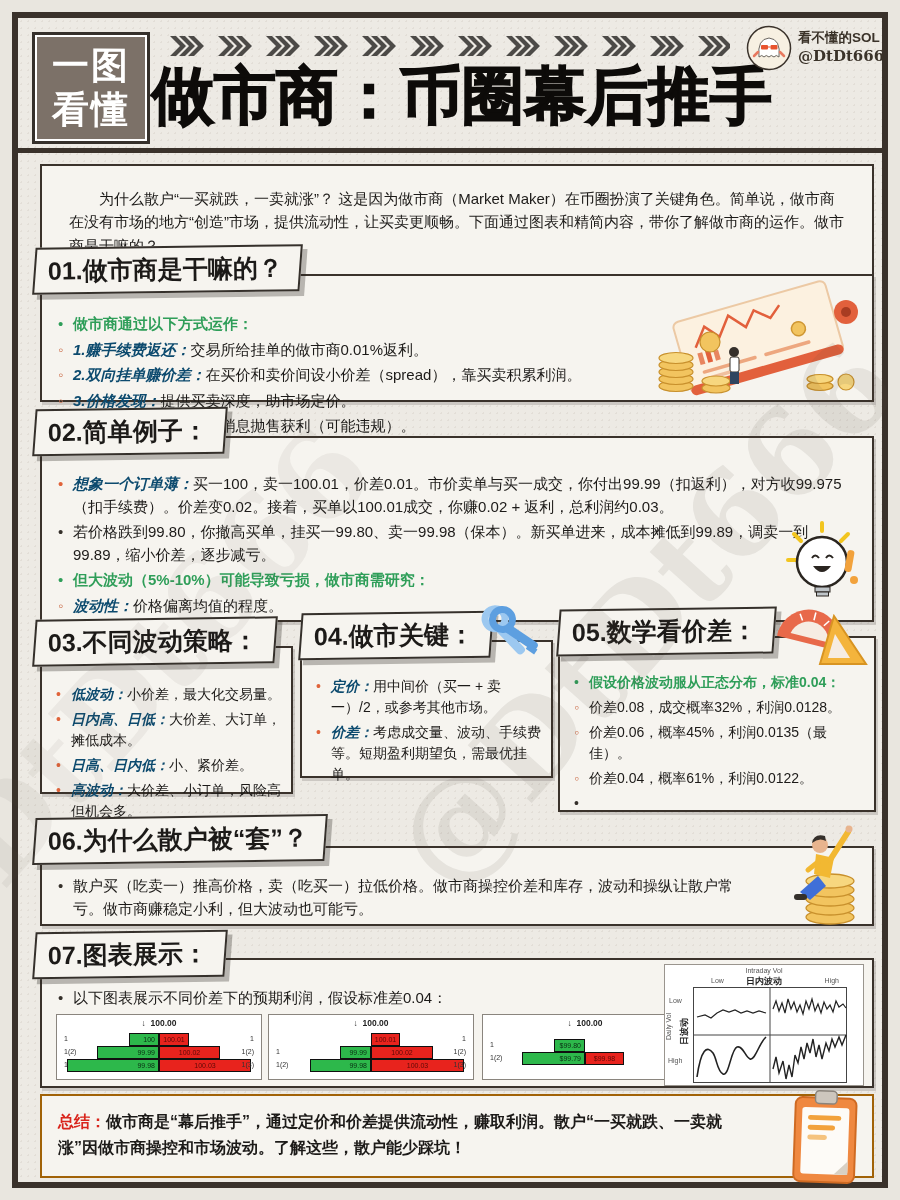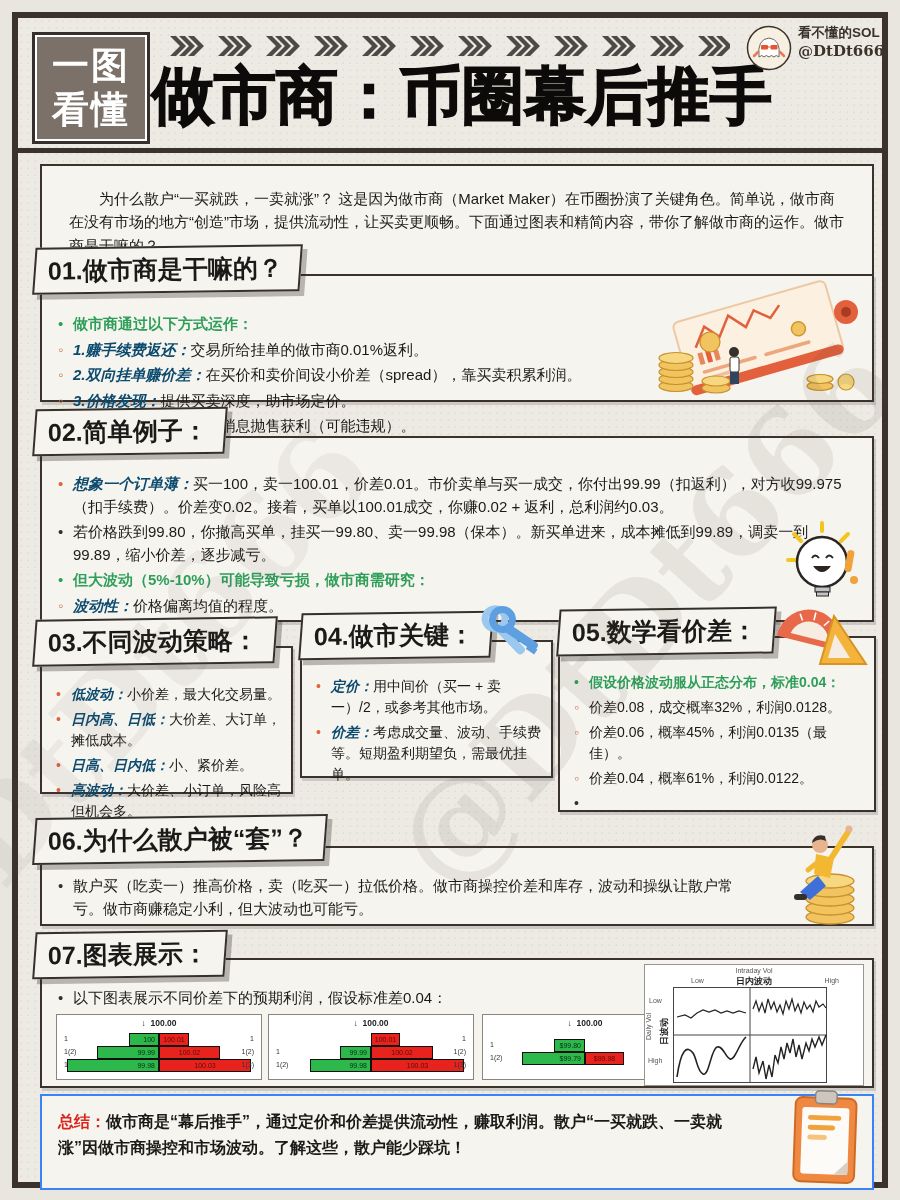--- a/index.html
+++ b/index.html
@@ -13,21 +13,21 @@
     position:absolute;inset:12px;border:6px solid #3a322b;
     background:#edeae4;
     background-image:radial-gradient(rgba(160,150,135,.14) 1px, transparent 1px);
     background-size:7px 7px;
   }
   .hdr-divider{position:absolute;left:18px;right:18px;top:148px;height:5px;background:#3a322b;z-index:2;}
   
   .badge{position:absolute;left:32px;top:32px;width:118px;height:112px;background:#7c7168;border:3px solid #35302b;box-sizing:border-box;z-index:3;}
   .badge-inner{border:2.5px solid #fff;height:100%;box-sizing:border-box;display:flex;flex-direction:column;align-items:center;justify-content:center;color:#fff;font-size:37px;font-weight:900;line-height:1.18;letter-spacing:2px;}
   .chevrons{position:absolute;left:170px;top:36px;z-index:2;}
-  .logo{position:absolute;left:746px;top:25px;display:flex;gap:6px;align-items:flex-start;z-index:3;}
+  .logo{position:absolute;left:746px;top:25px;display:flex;gap:6px;align-items:center;z-index:3;}
   .logo-txt{display:flex;flex-direction:column;line-height:1.25;}
   .logo-name{font-size:13.5px;font-weight:700;color:#3b332a;}
   .logo-handle{font-size:15px;font-weight:700;font-family:"DejaVu Serif",serif;color:#3b332a;}
   .big-title{position:absolute;left:152px;top:54px;width:740px;font-size:62px;font-weight:900;color:#0d0b09;white-space:nowrap;-webkit-text-stroke:1.5px #0d0b09;z-index:2;}
   
   .panel{position:absolute;background:#f6f4ef;border:2px solid #3a322b;box-shadow:2px 3px 0 rgba(58,50,43,.18);z-index:2;box-sizing:border-box;}
   .tab{position:absolute;background:#f6f4ef;border:2.5px solid #35302b;box-shadow:5px 5px 0 rgba(40,35,30,.3);padding:5px 16px 5px 12px;font-size:25px;font-weight:800;transform:skewX(-5deg) rotate(-.8deg);z-index:4;white-space:nowrap;}
   .tab>span{display:inline-block;transform:skewX(5deg);}
   
   .li{position:relative;padding-left:15px;margin:3px 0;font-size:15px;line-height:1.5;}
@@ -47,31 +47,31 @@
   
   .ob{position:absolute;width:206px;height:66px;background:#fff;border:1px solid #8a857e;box-sizing:border-box;padding-left:16px;}
   .ob-mid{position:absolute;top:3px;left:0;right:0;text-align:center;font-size:8.5px;font-weight:700;color:#222;}
   .ob-row{position:absolute;left:0;width:100%;height:13px;}
   .bid,.ask{position:absolute;top:0;height:13px;box-sizing:border-box;border:1.5px solid #101010;font-size:7px;display:flex;align-items:center;}
   .bid{right:50%;background:#2db84b;justify-content:flex-end;padding-right:3px;color:#0b2e14;}
   .ask{left:50%;background:#e8231d;justify-content:center;color:#5e0a06;}
   .obl,.obr{position:absolute;font-size:7px;color:#333;top:2px;}
   .obl{left:7px;}.obr{right:7px;}
   
-  .volbox{position:absolute;right:8px;top:4px;width:220px;height:122px;background:#fff;border:1px solid #9a958e;box-sizing:border-box;}
+  .volbox{position:absolute;right:8px;top:4px;width:200px;height:122px;background:#fff;border:1px solid #9a958e;box-sizing:border-box;}
   .volbox span{position:absolute;font-size:7px;color:#555;}
   .vl-title{top:2px;left:0;right:0;text-align:center;}
   .vl-cn{top:10px;left:0;right:0;text-align:center;font-weight:700;font-size:9px !important;color:#222 !important;}
   .vl-low{top:12px;left:46px;}
   .vl-high{top:12px;right:24px;}
   .vy-en{top:58px;left:-10px;transform:rotate(-90deg);}
   .vy-cn{top:60px;left:6px;transform:rotate(-90deg);font-weight:700;font-size:9px !important;color:#222 !important;}
   .vy-low{top:32px;left:4px;}
   .vy-high{top:92px;left:3px;}
-  .summary{position:absolute;left:40px;top:1094px;width:834px;height:96px;border:2px solid #3b82f6;background:#f6f4ef;box-sizing:border-box;padding:13px 112px 10px 16px;font-size:16px;font-weight:700;line-height:1.6;z-index:2;}
+  .summary{position:absolute;left:40px;top:1094px;width:834px;height:84px;border:2px solid #a16207;background:#f6f4ef;box-sizing:border-box;padding:13px 112px 10px 16px;font-size:16px;font-weight:700;line-height:1.6;z-index:2;}
   .sum-lab{color:#d9251c;}
   .abs{position:absolute;}
 </style>
 </head>
 <body>
 
 <div class="frame"></div>
 <div class="hdr-divider"></div>
 
 <div class="badge">

